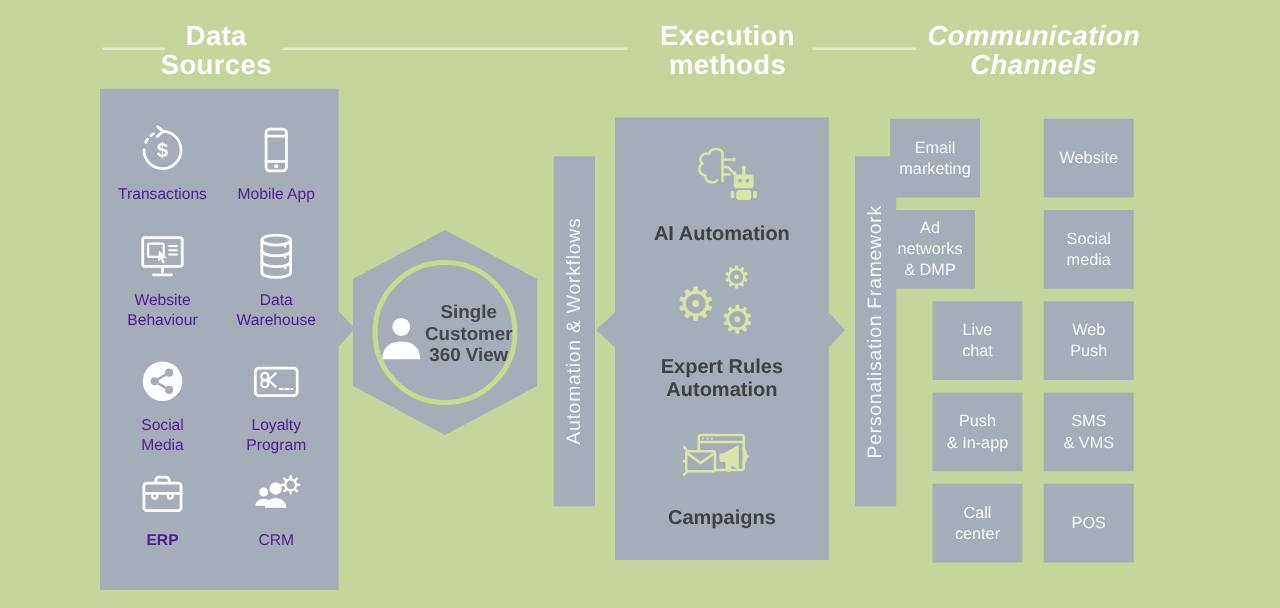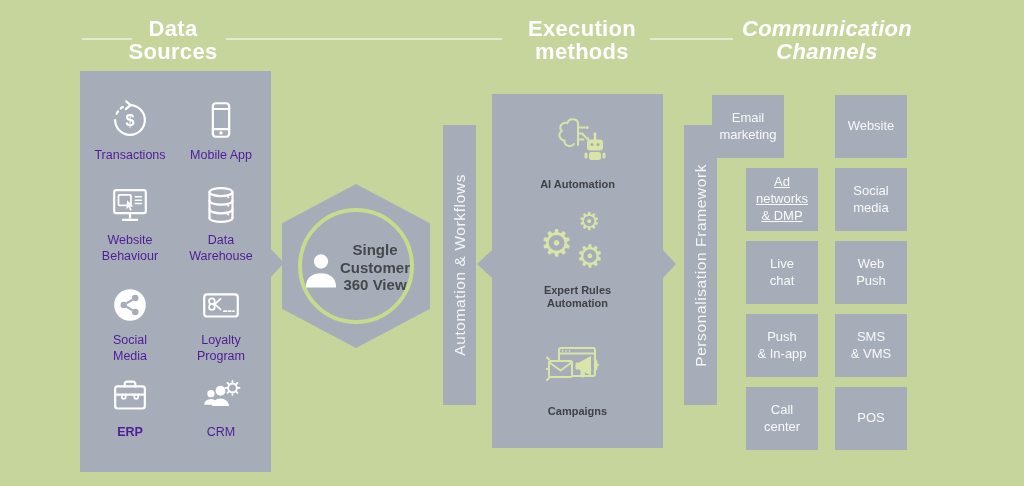--- a/index.html
+++ b/index.html
@@ -21,21 +21,21 @@
        clip-path:polygon(50% 0,100% 24%,100% 76%,50% 100%,0 76%,0 24%);}
   .hub-circle{position:absolute;left:298px;top:208px;width:108px;height:108px;
               border:4px solid #c8da8c;border-radius:50%;display:flex;
               align-items:center;}
   .hub-text{font-weight:bold;font-size:15px;color:#45474a;text-align:center;line-height:1.18;}
   .vbar{position:absolute;top:125px;width:33px;height:280px;background:#a6adb9;
         display:flex;align-items:center;justify-content:center;}
   .vbar span{writing-mode:vertical-rl;transform:rotate(180deg);color:rgba(255,255,255,.88);
              font-size:15.5px;letter-spacing:.6px;white-space:nowrap;}
   .ex-label{position:absolute;left:492px;width:171px;text-align:center;font-weight:bold;
-            font-size:11px;color:#3f4144;line-height:1.2;white-space:pre-line;}
+            font-size:16px;color:#3f4144;line-height:1.2;white-space:pre-line;}
   .ex-icon{position:absolute;}
   .gear{position:absolute;font-family:"DejaVu Sans",sans-serif;color:#d9e4a9;line-height:1;}
   .ch-box{position:absolute;width:72px;height:63px;background:#a6adb9;display:flex;
           align-items:center;justify-content:center;text-align:center;
           color:rgba(255,255,255,.93);font-size:13px;line-height:1.3;white-space:pre-line;}
   .stroke-ic{stroke:#fff;stroke-width:2.3;fill:none;stroke-linecap:round;stroke-linejoin:round;}
   .green-ic{stroke:#d9e4a9;stroke-width:2;fill:none;stroke-linecap:round;stroke-linejoin:round;}
 </style>
 </head>
 <body>
@@ -245,21 +245,21 @@
   </svg>
   <div class="ex-label" style="top:405px;">Campaigns</div>
 
   <div class="vbar" style="left:684px;">
     <span>Personalisation Framework</span>
   </div>
 
   <div class="ch-box" style="left:712px;top:95px;">Email
 marketing</div>
   <div class="ch-box" style="left:835px;top:95px;">Website</div>
-  <div class="ch-box" style="left:746px;top:168px;text-decoration:underline;">Ad
+  <div class="ch-box" style="left:708px;top:168px;">Ad
 networks
 &amp; DMP</div>
   <div class="ch-box" style="left:835px;top:168px;">Social
 media</div>
   <div class="ch-box" style="left:746px;top:241px;">Live
 chat</div>
   <div class="ch-box" style="left:835px;top:241px;">Web
 Push</div>
   <div class="ch-box" style="left:746px;top:314px;">Push
 &amp; In-app</div>

